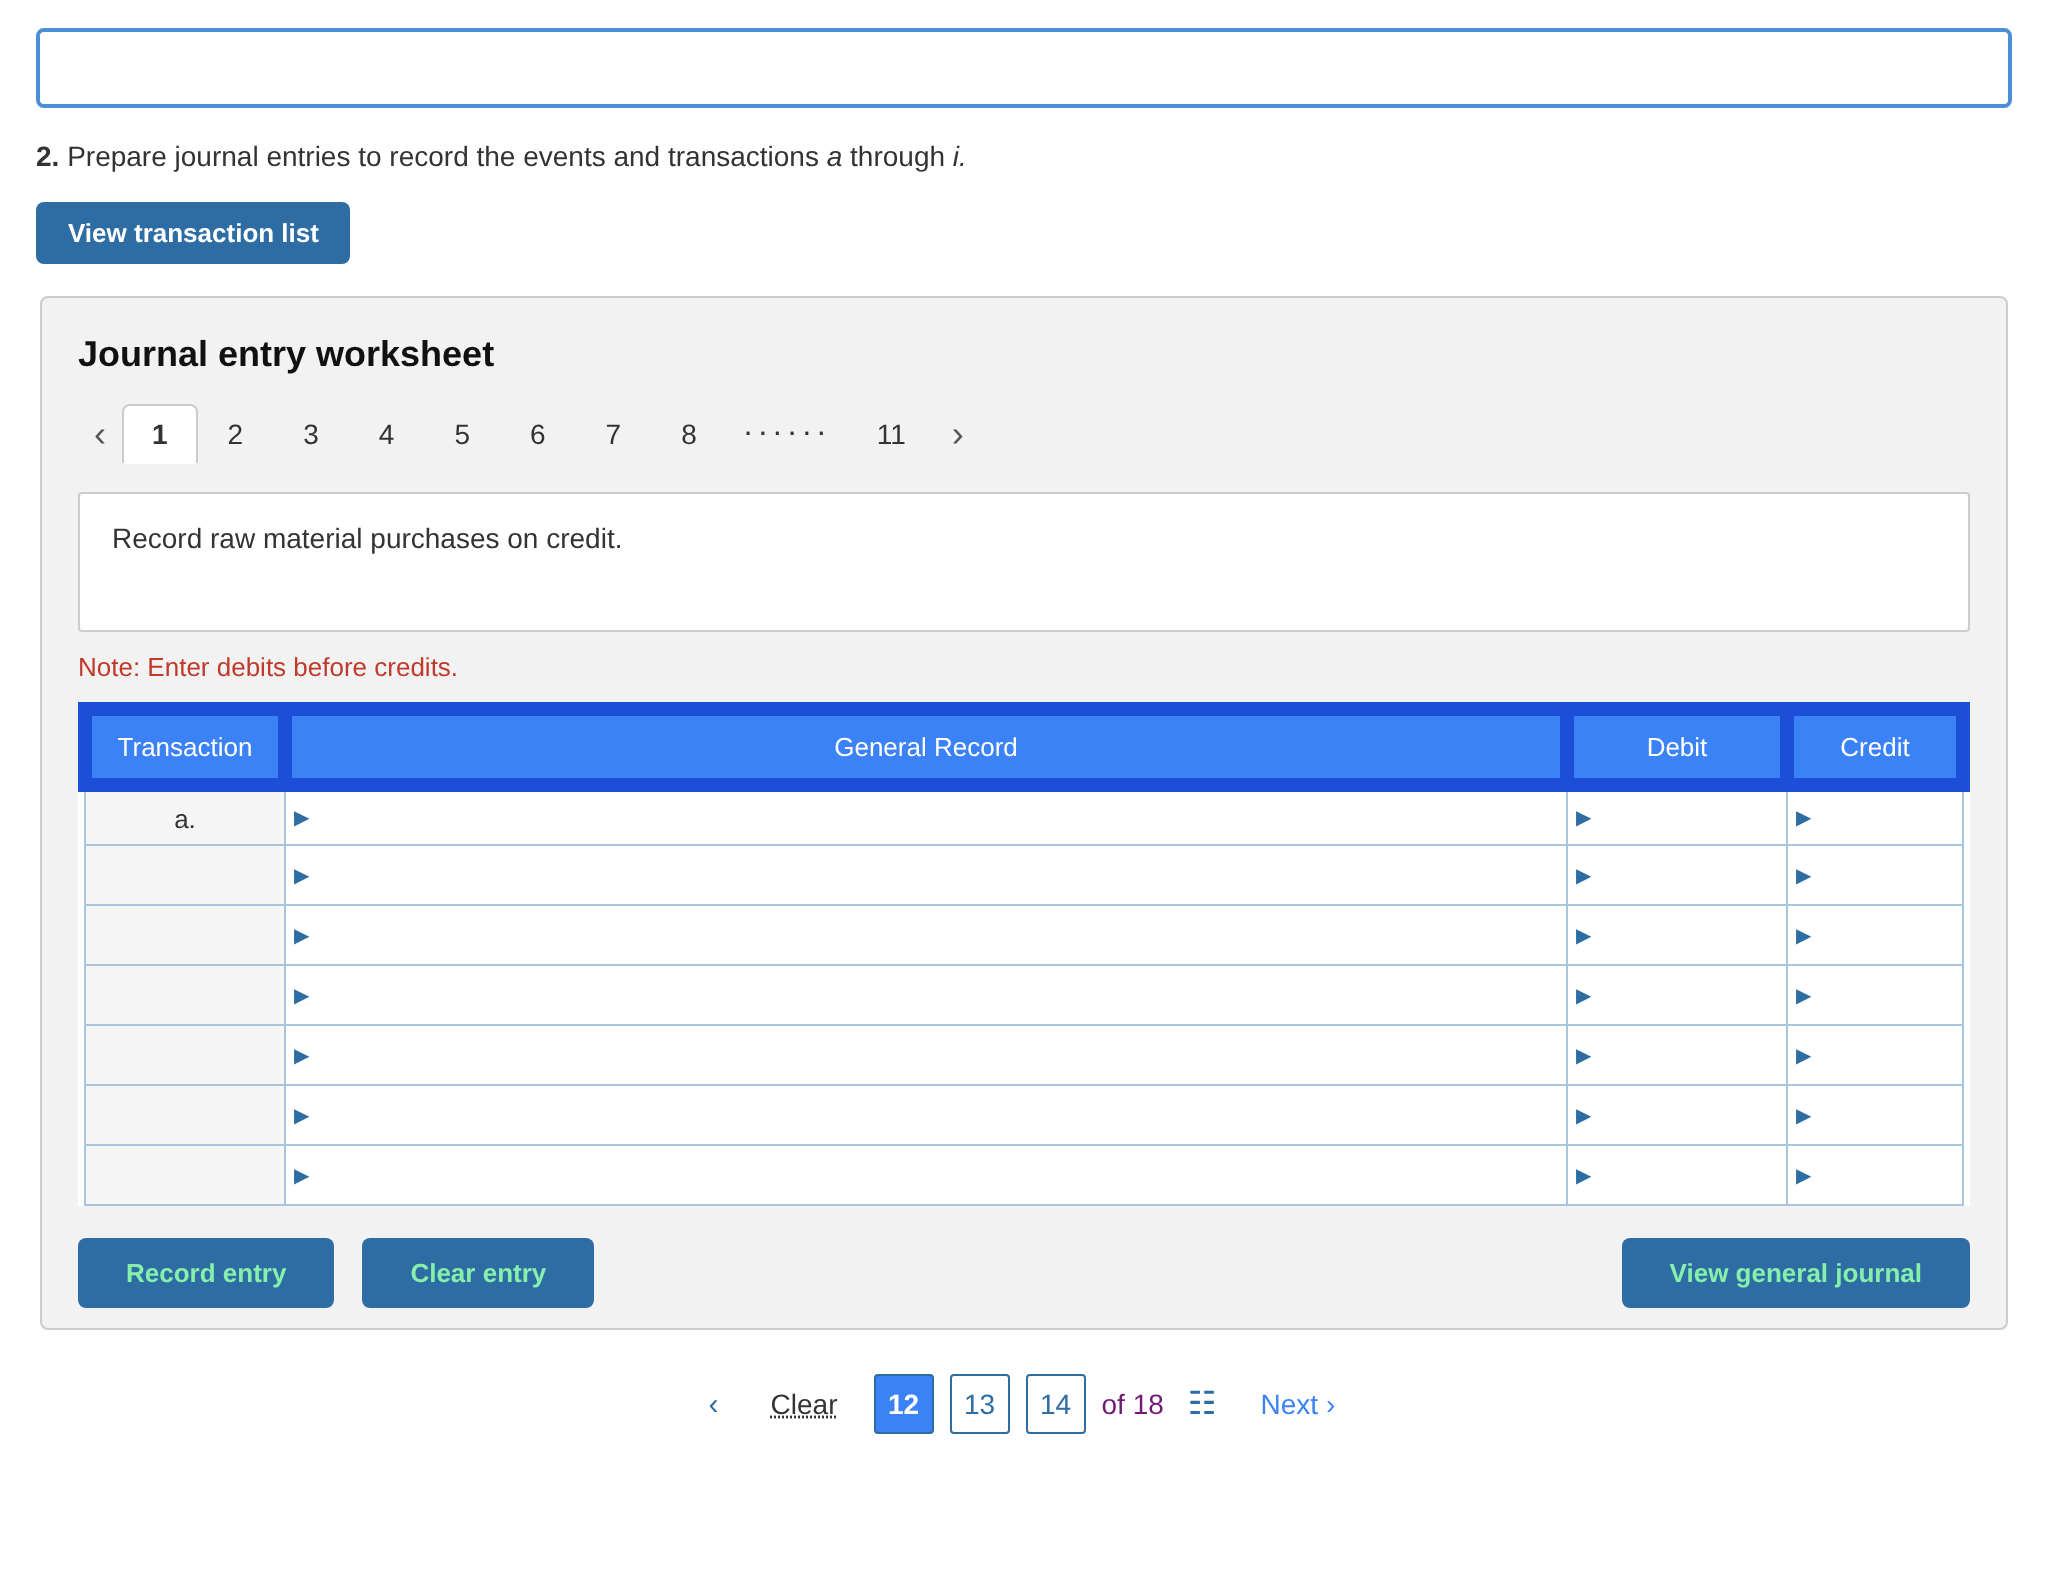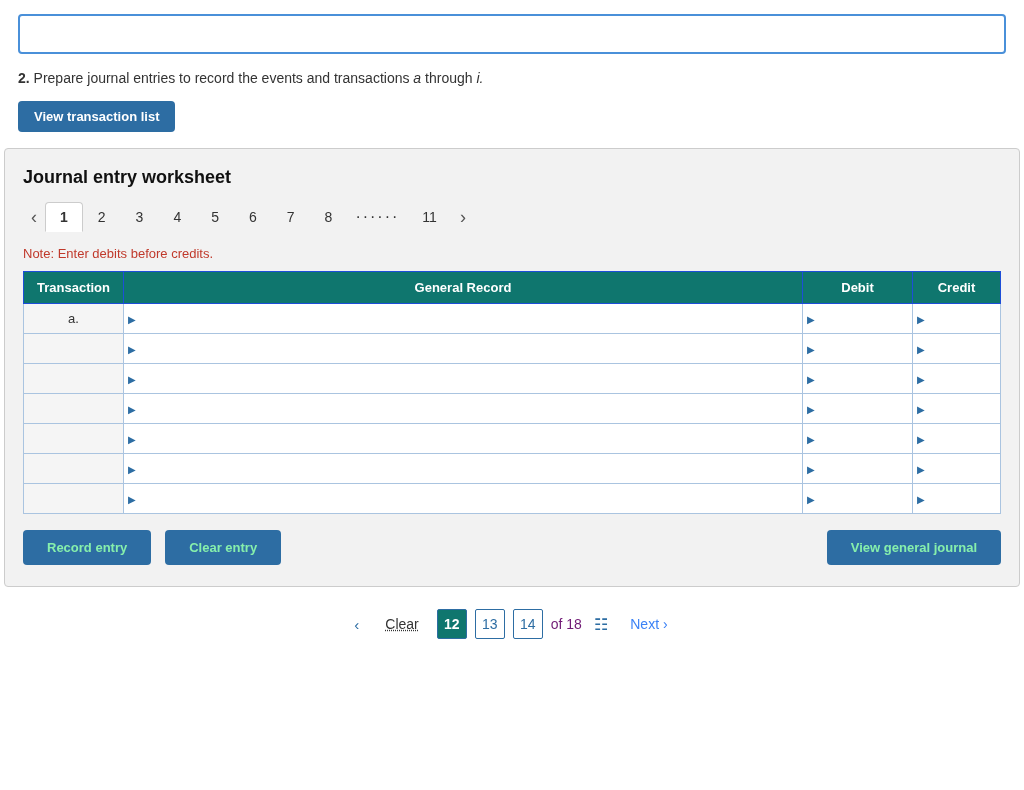--- a/index.html
+++ b/index.html
@@ -39,25 +39,25 @@
       border-radius: 4px;
       padding: 8px 16px;
       font-size: 13px;
       font-weight: bold;
       cursor: pointer;
       margin: 0 18px 16px 18px;
     }
 
     
     .worksheet-container {
-      margin: 0 4px;
+      margin: 0 20px;
       border: 1px solid #ccc;
       background: #f2f2f2;
       border-radius: 4px;
-      padding: 18px 18px 21px 18px;
+      padding: 18px 18px 10px 18px;
     }
 
     .worksheet-title {
       font-size: 18px;
       font-weight: bold;
       margin-bottom: 14px;
       color: #111;
     }
 
     
@@ -119,27 +119,27 @@
     }
 
     
     .journal-table {
       width: 100%;
       border-collapse: collapse;
       margin-bottom: 16px;
       background: #fff;
     }
     .journal-table th {
-      background: #0f766e;
+      background: #3b82f6;
       color: #fff;
-      font-weight: bold;
+      font-weight: normal;
       font-size: 13px;
       padding: 8px 10px;
       text-align: center;
-      border: 1px solid #1d4ed8;
+      border: 7px solid #1d4ed8;
     }
     .journal-table th.th-transaction { width: 100px; }
     .journal-table th.th-journal { width: auto; }
     .journal-table th.th-debit { width: 110px; }
     .journal-table th.th-credit { width: 88px; }
 
     .journal-table td {
       border: 1px solid #aac4e0;
       padding: 0;
       height: 30px;
@@ -219,21 +219,21 @@
       justify-content: center;
       width: 30px;
       height: 30px;
       font-size: 14px;
       border: 1px solid #2d6da3;
       border-radius: 2px;
       color: #2d6da3;
       cursor: pointer;
     }
     .page-num.active {
-      background: #0f766e;
+      background: #3b82f6;
       color: #fff;
       font-weight: bold;
     }
     .page-of {
       font-size: 14px;
       color: #701a75;
     }
     .page-grid-icon {
       font-size: 16px;
       color: #2d6da3;
@@ -292,20 +292,23 @@
     <div class="tab-item">4</div>
     <div class="tab-item">5</div>
     <div class="tab-item">6</div>
     <div class="tab-item">7</div>
     <div class="tab-item">8</div>
     <div class="tab-ellipsis">······</div>
     <div class="tab-item">11</div>
     <button class="tab-nav-arrow">›</button>
   </div>
 
+  <div class="description-box">
+    <span>Record raw material purchases on credit.</span>
+  </div>
 
   <div class="note-text">Note: Enter debits before credits.</div>
 
   <table class="journal-table">
     <thead>
       <tr>
         <th class="th-transaction">Transaction</th>
         <th class="th-journal">General Record</th>
         <th class="th-debit">Debit</th>
         <th class="th-credit">Credit</th>

